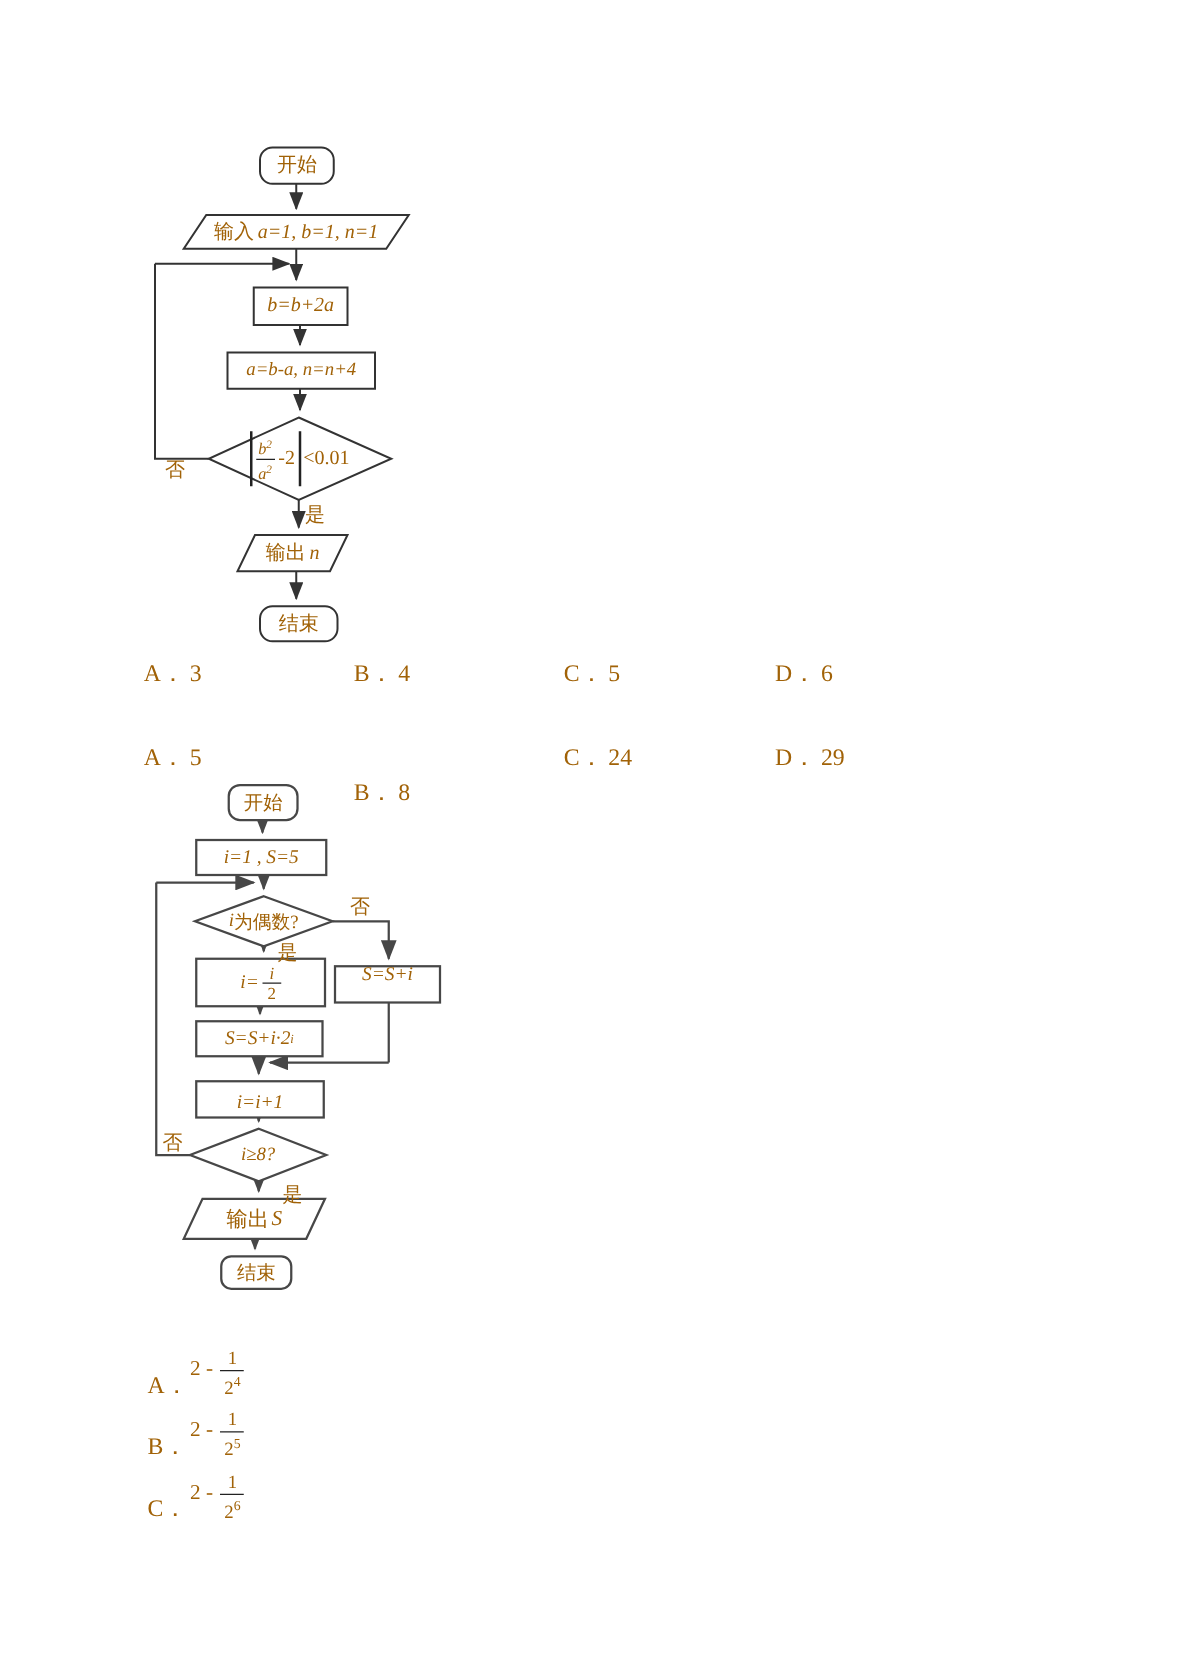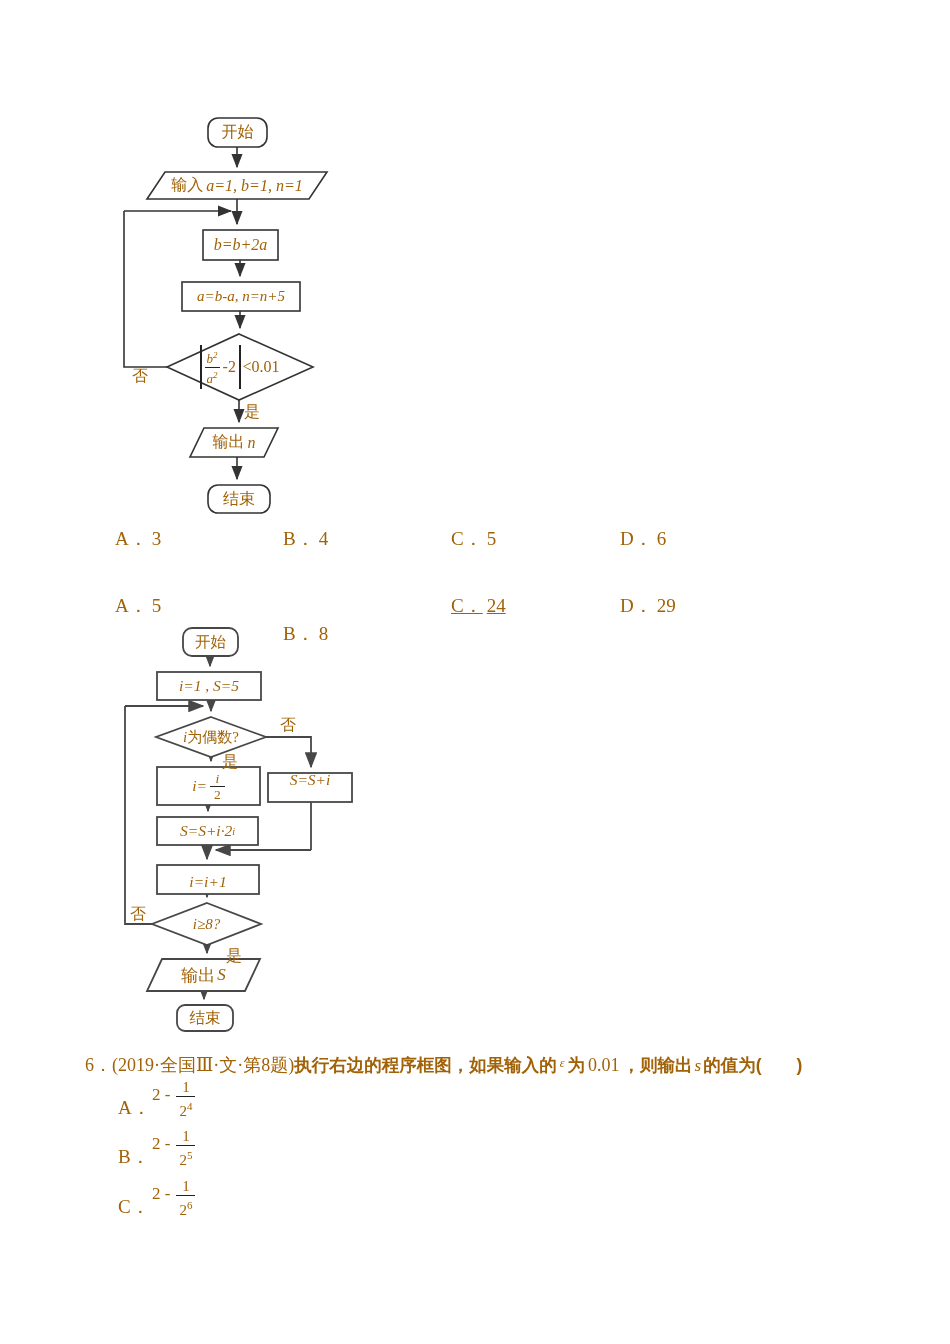--- a/index.html
+++ b/index.html
@@ -112,21 +112,21 @@
   <div class="boxtxt fc1txt" style="left:147px;top:172px;width:180px;height:27px;">
     <span>输入</span>
     <span class="it" style="margin-left:3px;">a=1, b=1, n=1</span>
   </div>
 
   <div class="boxtxt fc1txt it" style="left:203px;top:230px;width:75px;height:30px;">
       <span>b=b+2a</span>
     </div>
 
   <div class="boxtxt it" style="left:182px;top:282px;width:118px;height:29px;font-size:15px;">
-      <span>a=b-a, n=n+5</span>
+      <span>a=b-a, n=n+4</span>
     </div>
 
   <div class="cond1">
     <span class="vbar"></span>
     <span class="dfrac">
       <span class="fn"><span>b</span><sup>2</sup></span>
       <span class="fd"><span>a</span><sup>2</sup></span>
     </span>
     <span class="condtail">-2</span>
     <span class="vbar" style="margin-left:3px;"></span>
@@ -146,21 +146,21 @@
     </div>
 
   <div class="opt" style="left:115px;top:526px;"><span>A．</span><span class="val">3</span></div>
   <div class="opt" style="left:283px;top:526px;"><span>B．</span><span class="val">4</span></div>
   <div class="opt" style="left:451px;top:526px;"><span>C．</span><span class="val">5</span></div>
   <div class="opt" style="left:620px;top:526px;"><span>D．</span><span class="val">6</span></div>
 
 
   <div class="opt" style="left:115px;top:593px;"><span>A．</span><span class="val">5</span></div>
   <div class="opt" style="left:283px;top:621px;"><span>B．</span><span class="val">8</span></div>
-  <div class="opt" style="left:451px;top:593px;text-decoration:underline;"><span>C．</span><span class="val">24</span></div>
+  <div class="opt" style="left:451px;top:593px;"><span>C．</span><span class="val">24</span></div>
   <div class="opt" style="left:620px;top:593px;"><span>D．</span><span class="val">29</span></div>
 
   <div class="boxtxt fc2txt" style="left:183px;top:628px;width:55px;height:28px;">
       <span>开始</span>
     </div>
 
   <div class="boxtxt fc2txt it" style="left:157px;top:672px;width:104px;height:28px;">
       <span>i=1 , S=5</span>
     </div>
 
@@ -202,23 +202,20 @@
 
   <div class="boxtxt" style="left:147px;top:959px;width:113px;height:32px;font-size:17px;">
     <span>输出</span>
     <span class="it" style="margin-left:2px;">S</span>
   </div>
 
   <div class="boxtxt fc2txt" style="left:177px;top:1005px;width:56px;height:26px;">
       <span>结束</span>
     </div>
 
-  <div class="qline" style="left:85px;top:1053px;">
-    <span>6．</span><span>(2019·全国Ⅲ·文·第8题)</span><span class="bd">执行右边的程序框图，如果输入的</span><span class="eps">ε</span><span class="bd">为</span><span style="margin:0 3px;">0.01</span><span class="bd">，则输出</span><span class="ivar">s</span><span class="bd">的值为(　　)</span>
-  </div>
 
   <div class="q6opt" style="top:1078px;">
     <span class="lab">A．</span>
     <span class="expr">
       <span class="lead">2 -</span>
       <span class="ofrac">
         <span class="fn">1</span>
         <span class="fd"><span>2</span><sup>4</sup></span>
       </span>
     </span>

